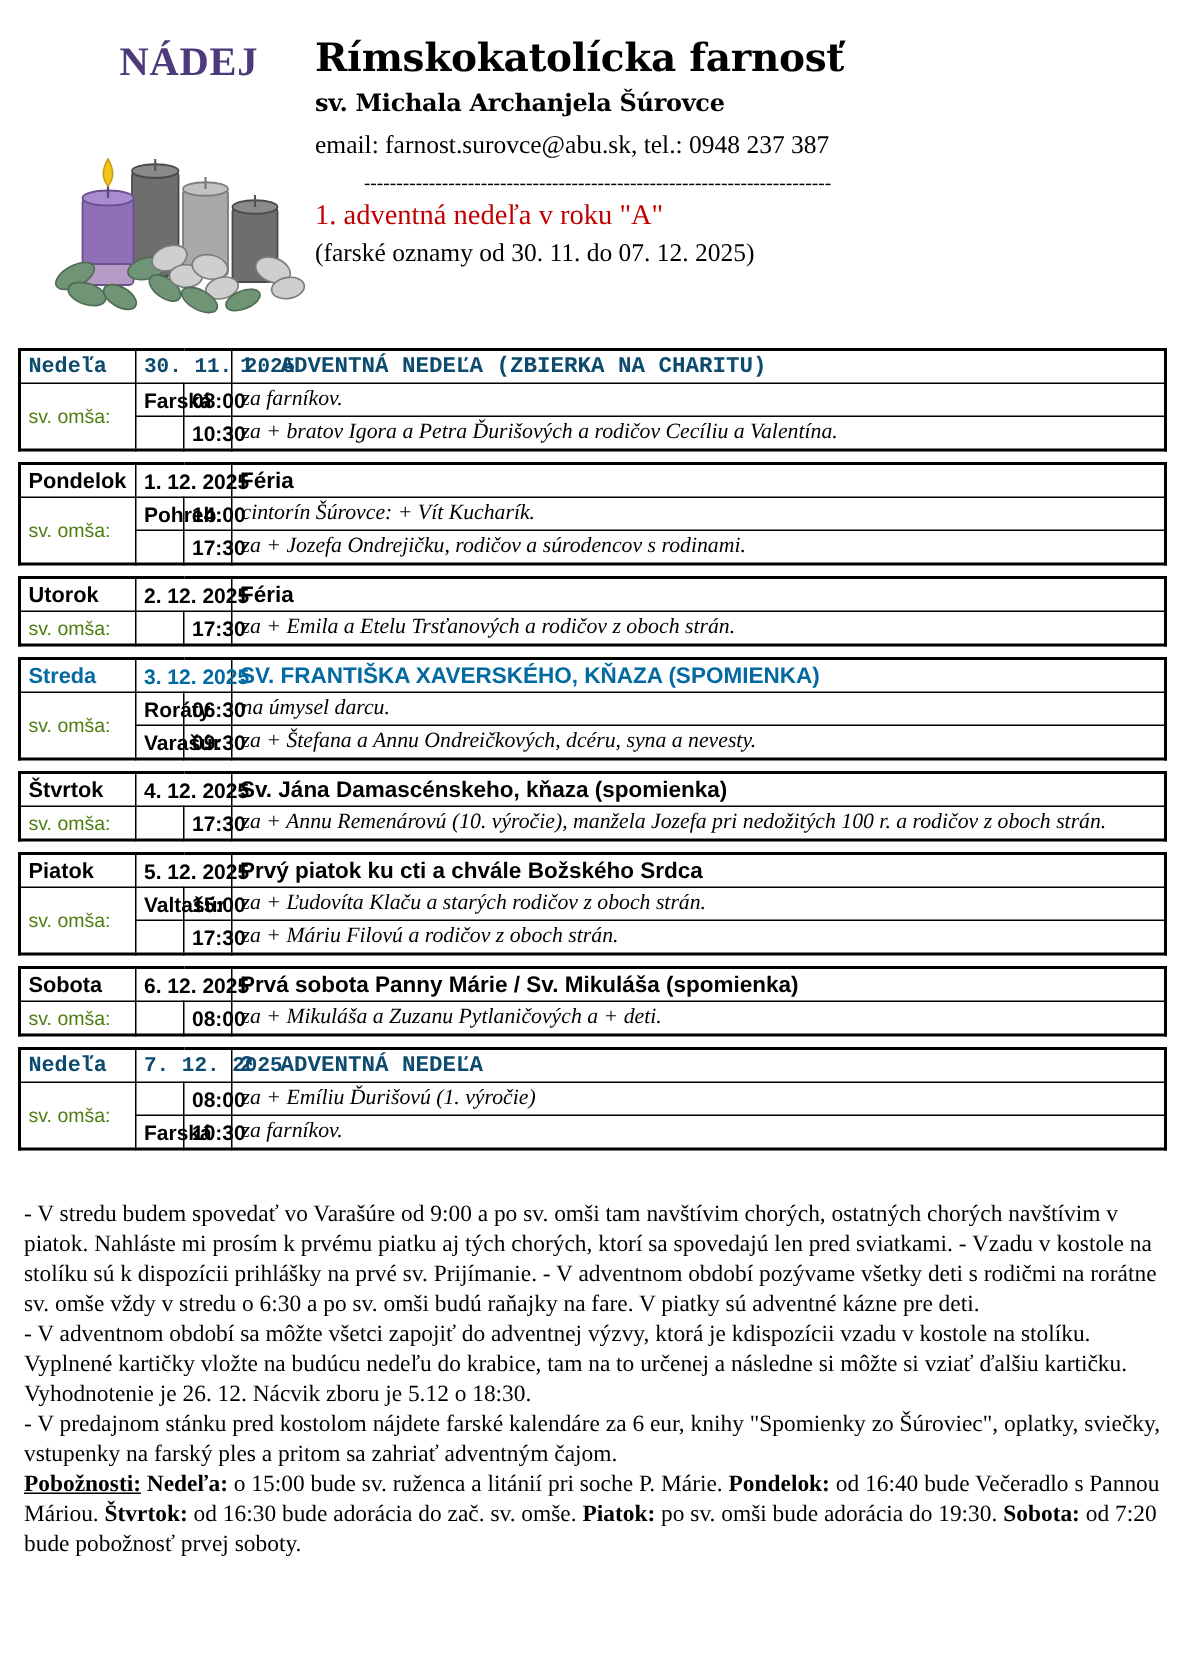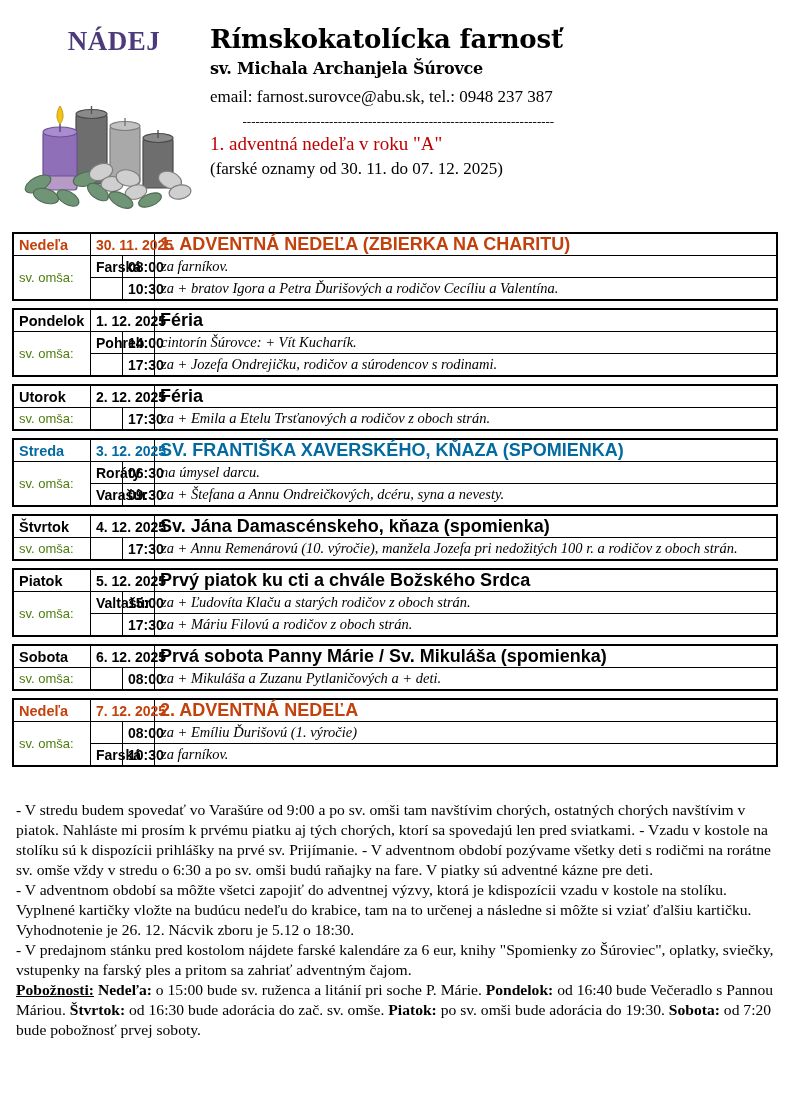--- a/index.html
+++ b/index.html
@@ -13,21 +13,21 @@
   .page{ position:relative; width:790px; height:1117px; }
 
   
   .header{
     position:relative;
     height:228px;
     padding:0;
   }
   .logo-wrap{
     position:absolute;
-    left:24px; top:22px;
+    left:36px; top:22px;
     width:180px; height:205px;
   }
   .logo-word{
     text-align:center;
     font-family:"Liberation Serif", serif;
     font-weight:bold;
     font-size:27px;
     letter-spacing:0.5px;
     color:#4c3a7a;
     line-height:1;
@@ -127,21 +127,21 @@
     font-family:"Liberation Sans", sans-serif;
     font-weight:bold;
     font-size:14px;
     text-align:right;
     white-space:nowrap;
     padding-right:6px !important;
   }
   .dayfeast{
     font-family:"Liberation Sans", sans-serif;
     font-weight:bold;
-    font-size:18px;
+    font-size:15px;
     white-space:nowrap;
   }
   .sv-label{
     font-family:"Liberation Sans", sans-serif;
     font-size:13px;
     font-weight:normal;
     color:#4d7c0f;
     white-space:nowrap;
   }
   .kind{
@@ -159,21 +159,21 @@
     white-space:nowrap;
     padding-right:6px !important;
   }
   .intent{
     font-family:"Liberation Serif", serif;
     font-style:italic;
     font-size:14.5px;
     line-height:1.2;
     padding-left:6px !important;
   }
-  .red{ color:#c2410c; }
+  .red{ color:#0c4a6e;font-family:Liberation Mono, monospace; }
   .blue{ color:#0369a1; }
 
   
   .notes{
     position:absolute;
     left:16px; top:800px;
     width:760px;
     font-family:"Liberation Serif", serif;
     font-size:15.6px;
     line-height:1.285;

